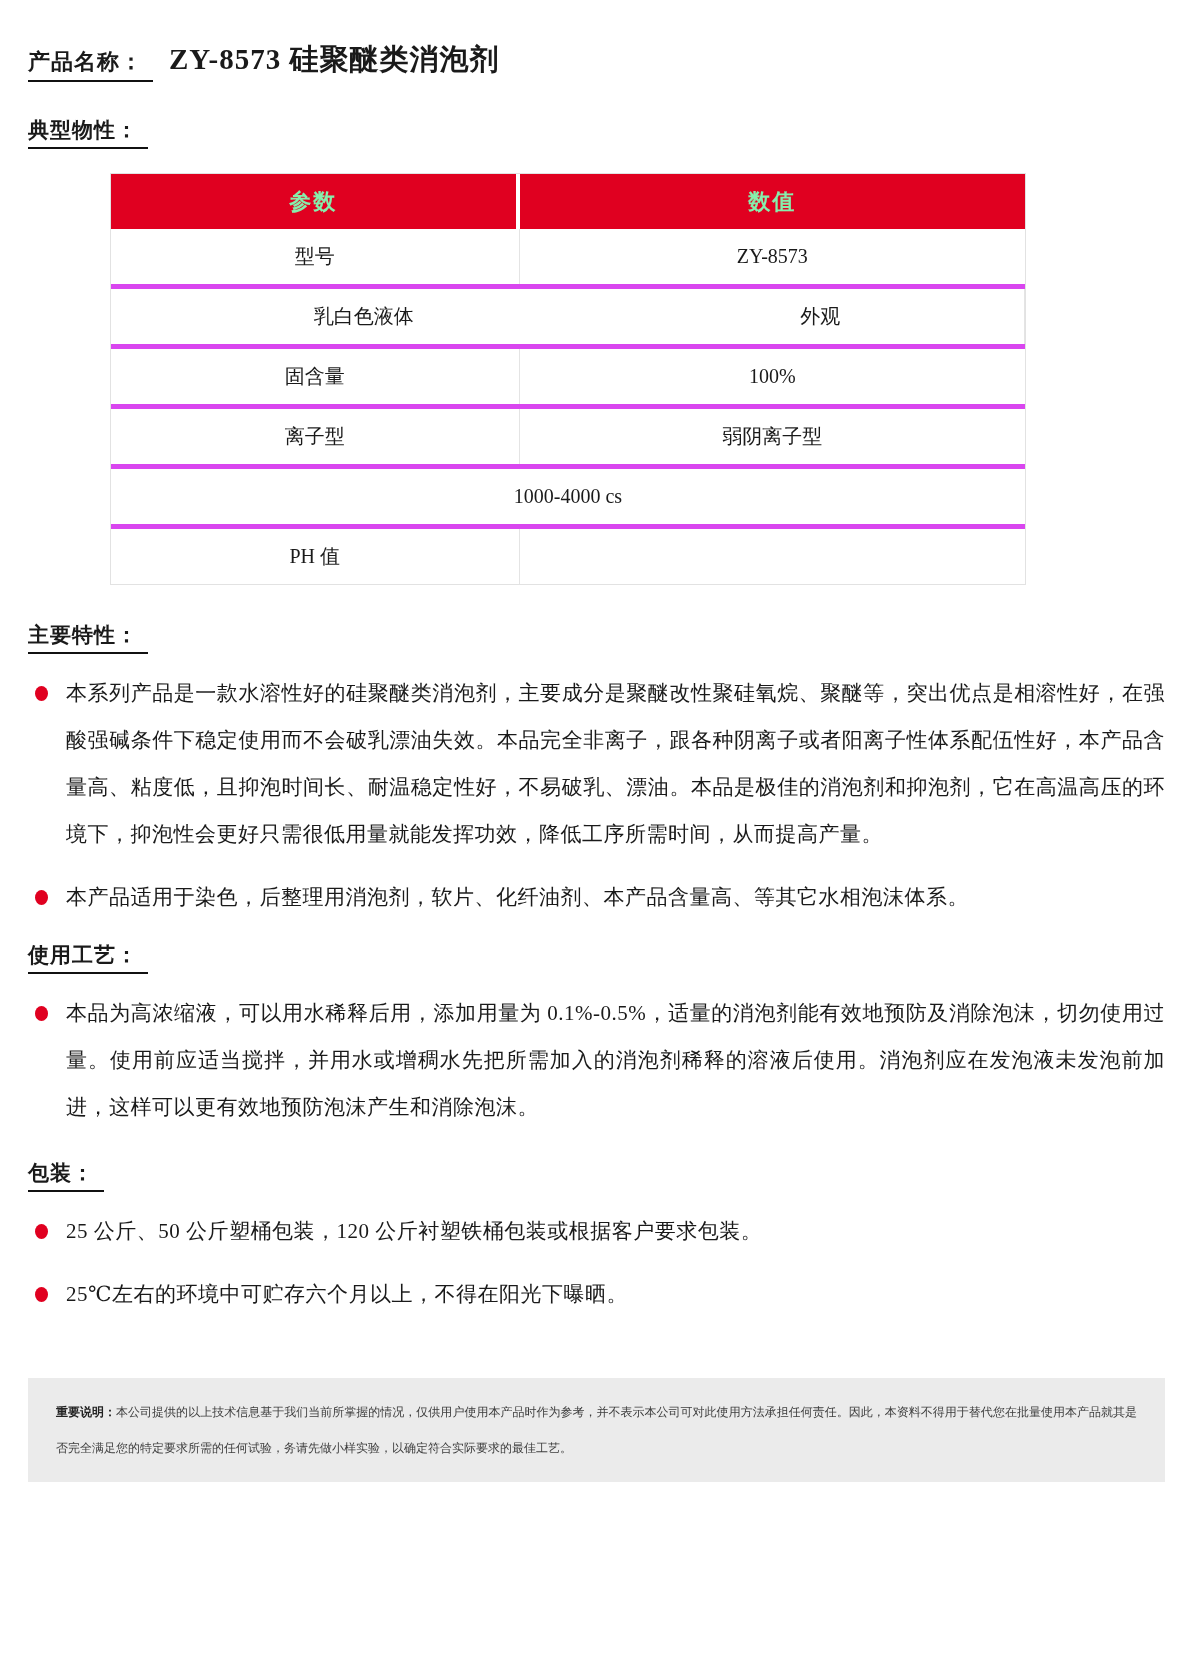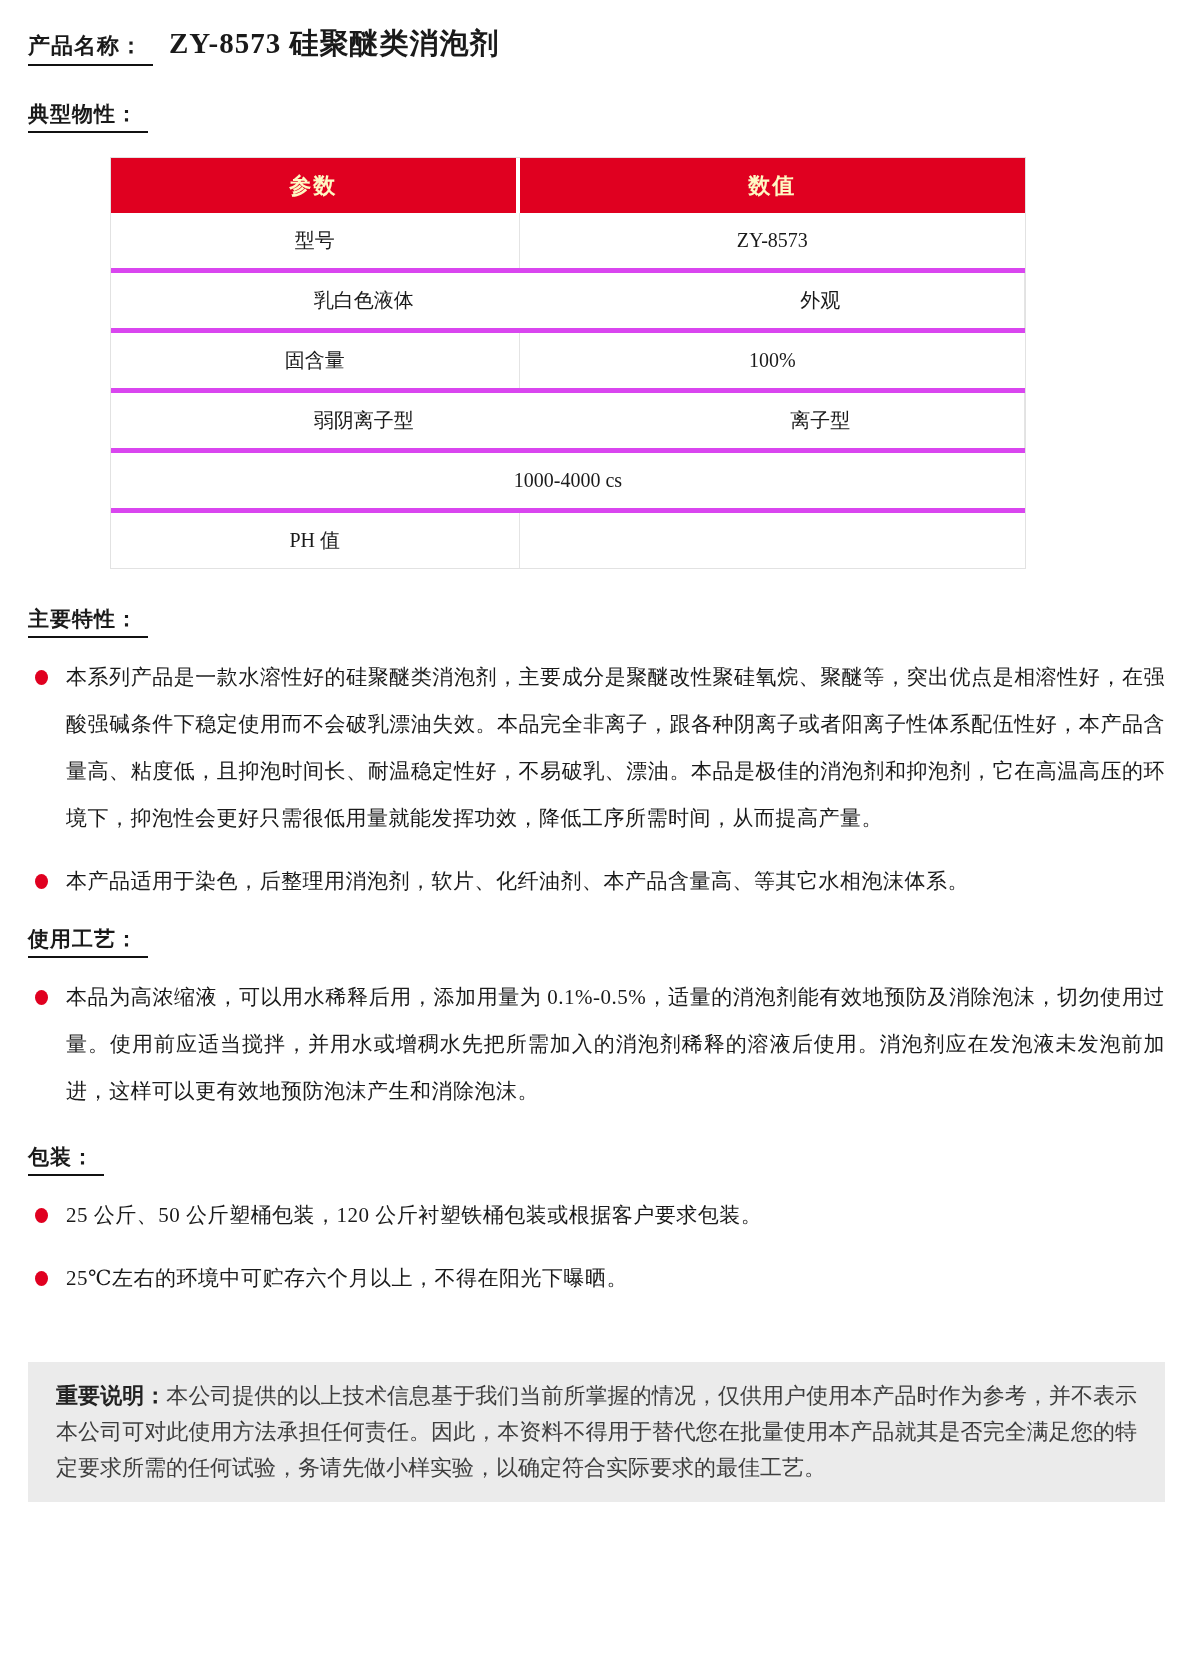--- a/index.html
+++ b/index.html
@@ -9,21 +9,21 @@
     width: 1200px;
     height: 1653px;
     overflow: hidden;
     font-family: "Liberation Serif", "DejaVu Serif", serif;
     color: #1a1a1a;
   }
   .page {
     box-sizing: border-box;
     width: 1200px;
     height: 1420px;
-    padding: 24px 35px 0 28px;
+    padding: 40px 35px 0 28px;
   }
   
   .title-row {
     display: flex;
     align-items: baseline;
     margin-bottom: 34px;
   }
   .h-underline {
     display: inline-block;
     font-weight: bold;
@@ -61,21 +61,21 @@
     display: flex;
     align-items: center;
     justify-content: center;
     font-size: 20px;
   }
   .ptable .c1 { flex: 0 0 44.7%; border-right: 1px solid #e4e4e4; }
   .ptable .c2 { flex: 1; }
   .ptable .head-row { border-bottom: none; background: #ffffff; }
   .ptable .head-row .cell {
     background: #e00020;
-    color: #fef9c3;
+    color: #86efac;
     font-weight: bold;
     font-size: 22px;
     letter-spacing: 2px;
   }
   .ptable .head-row .c1 { border-right: 4px solid #ffffff; }
   
   .bullet-item {
     display: flex;
     margin-top: 16px;
   }
@@ -95,21 +95,21 @@
     letter-spacing: 0.5px;
   }
   .mt-lg { margin-top: 36px; }
   .mt-md { margin-top: 28px; }
   .mt-sm { margin-top: 20px; }
   
   .disclaimer {
     margin-top: 60px;
     background: #ebebeb;
     padding: 16px 28px;
-    font-size: 22px;
+    font-size: 12px;
     line-height: 36px;
     color: #3d3d3d;
     text-align: justify;
   }
   .disclaimer b { color: #222; }
 </style>
 </head>
 <body>
 
 <div class="page">
@@ -134,22 +134,22 @@
     </div>
     <div class="row">
       <div class="cell c2">乳白色液体</div>
       <div class="cell c1">外观</div>
     </div>
     <div class="row">
       <div class="cell c1">固含量</div>
       <div class="cell c2">100%</div>
     </div>
     <div class="row">
+      <div class="cell c1">离子型</div>
       <div class="cell c2">弱阴离子型</div>
-      <div class="cell c1">离子型</div>
     </div>
     <div class="row">
       <div class="cell c2">1000-4000 cs</div>
     </div>
     <div class="row">
       <div class="cell c1">PH 值</div>
     </div>
   </div>
 
   <div class="sec-heading mt-lg">

